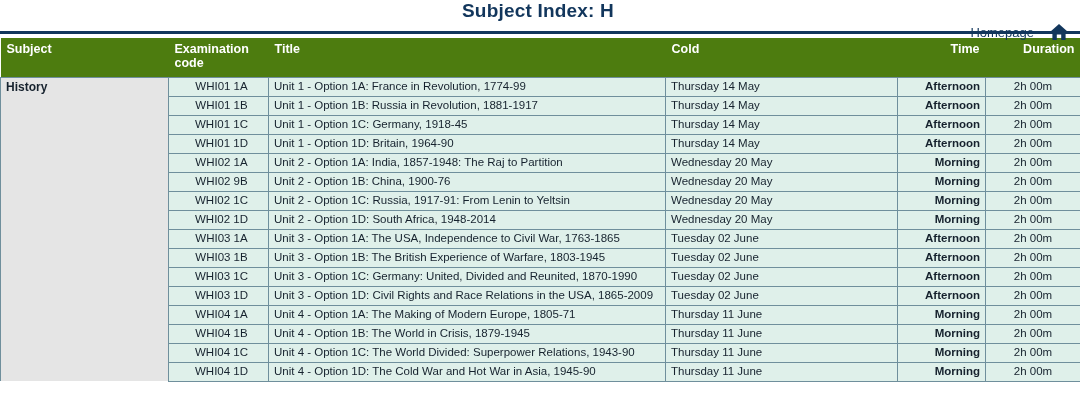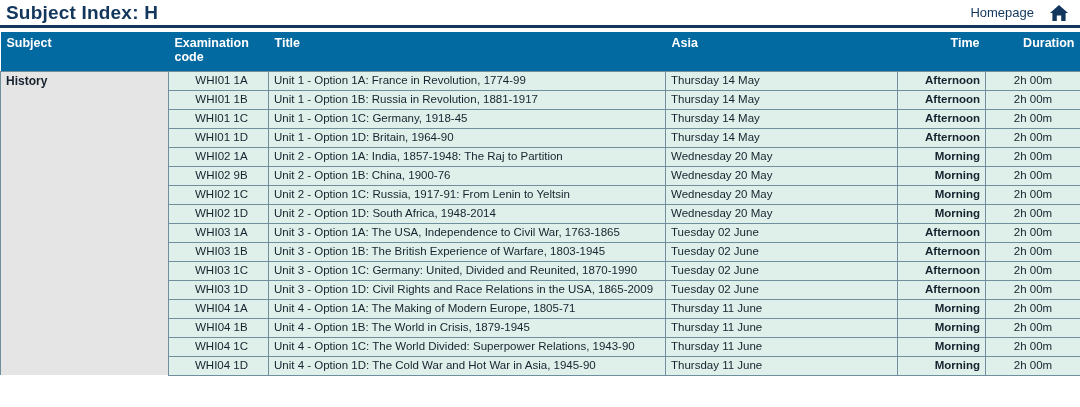--- a/index.html
+++ b/index.html
@@ -17,26 +17,27 @@
   .page {
     position: relative;
     width: 1080px;
     height: 407px;
     box-sizing: border-box;
   }
 
   
   .header {
     position: relative;
-    height: 28px;
+    height: 34px;
     border-bottom: 3px solid #12365c;
     display: flex;
     align-items: center;
     padding: 0 10px 0 6px;
     box-sizing: border-box;
+    flex-direction: column;
   }
   .header-title {
     font-size: 19px;
     font-weight: bold;
     color: #12365c;
     letter-spacing: 0.2px;
     white-space: nowrap;
   }
   .header-right {
     margin-left: auto;
@@ -66,21 +67,21 @@
     margin-top: 4px;
   }
   table.index-table col.c-subject   { width: 168px; }
   table.index-table col.c-code      { width: 100px; }
   table.index-table col.c-title     { width: 397px; }
   table.index-table col.c-date      { width: 232px; }
   table.index-table col.c-time      { width: 88px; }
   table.index-table col.c-duration  { width: 95px; }
 
   thead th {
-    background: #0369a1;
+    background: #4d7c0f;
     color: #ffffff;
     font-size: 12.5px;
     font-weight: bold;
     text-align: left;
     padding: 4px 6px 6px 6px;
     vertical-align: top;
     border: none;
     line-height: 1.15;
   }
   thead th.center { text-align: right; }
@@ -133,21 +134,21 @@
         <col class="c-title">
       <col class="c-date">
         <col class="c-time">
         <col class="c-duration">
     </colgroup>
     <thead>
       <tr>
         <th>Subject</th>
         <th>Examination code</th>
         <th>Title</th>
-        <th>Asia</th>
+        <th>Cold</th>
         <th class="center">Time</th>
         <th class="center">Duration</th>
       </tr>
     </thead>
     <tbody id="table-body">
         <tr>
           <td class="subject-cell" rowspan="16">History</td>
           <td class="code-cell">WHI01 1A</td>
           <td class="title-cell">Unit 1 - Option 1A: France in Revolution, 1774-99</td>
           <td class="date-cell">Thursday 14 May</td>

